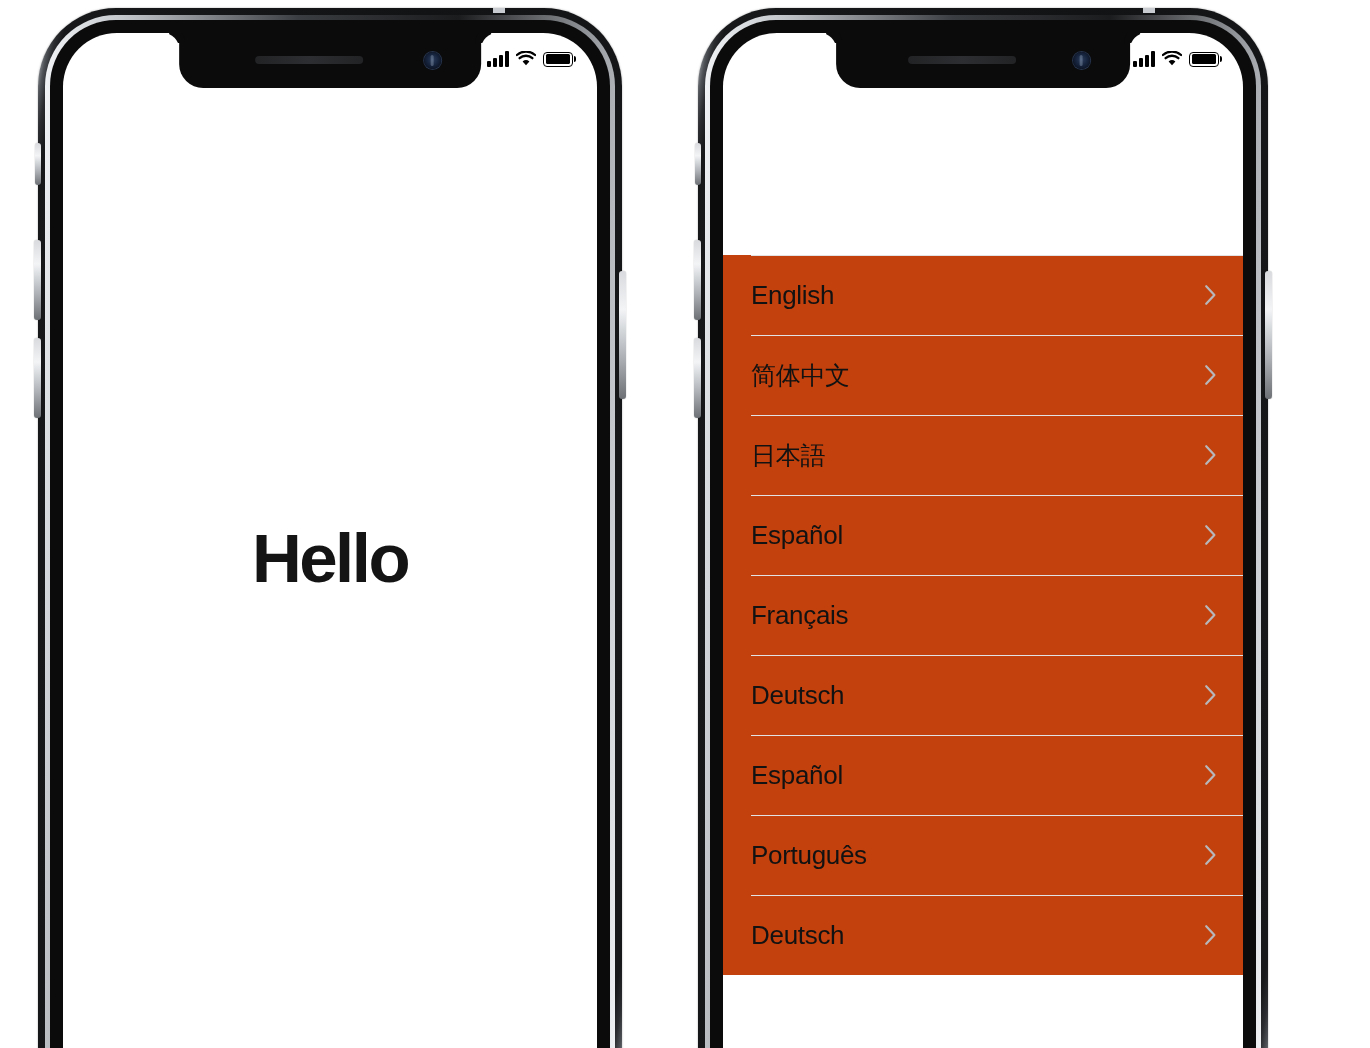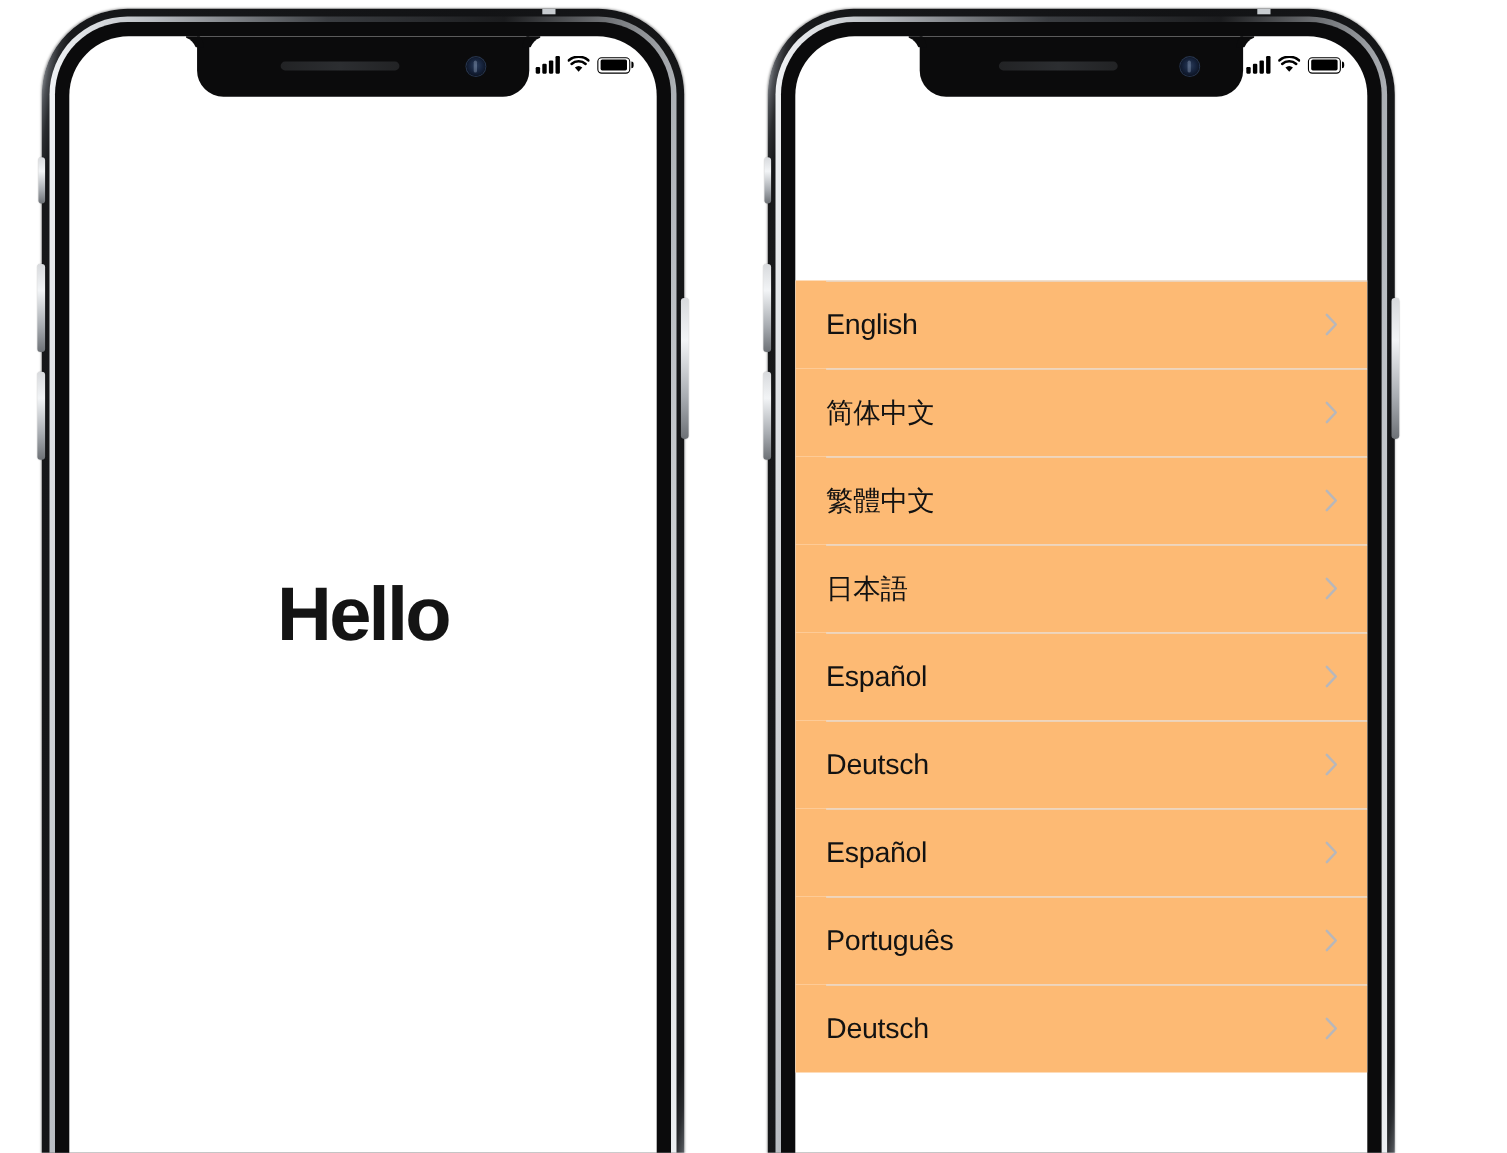--- a/index.html
+++ b/index.html
@@ -230,21 +230,21 @@
     left: 0; right: 0;
     top: 222px;
     background: #fff;
   }
   .lang-row {
     position: relative;
     height: 80px;
     display: flex;
     align-items: center;
     padding: 0 26px 0 28px;
-    background: #fdba74;
+    background: #c2410c;
   }
   .lang-row + .lang-row::before,
   .lang-list .lang-row:first-child::before {
     content: "";
     position: absolute;
     left: 28px;
     right: 0;
     top: 0;
     height: 1px;
     background: #e2e2e4;
@@ -365,33 +365,33 @@
               <path d="M2.2 2.2 L10.4 11 L2.2 19.8"></path>
             </svg>
           </div>
           <div class="lang-row">
             <span class="lang-label cjk">简体中文</span>
             <svg class="chevron" viewBox="0 0 13 22">
               <path d="M2.2 2.2 L10.4 11 L2.2 19.8"></path>
             </svg>
           </div>
           <div class="lang-row">
-            <span class="lang-label cjk">繁體中文</span>
-            <svg class="chevron" viewBox="0 0 13 22">
-              <path d="M2.2 2.2 L10.4 11 L2.2 19.8"></path>
-            </svg>
-          </div>
-          <div class="lang-row">
             <span class="lang-label cjk">日本語</span>
             <svg class="chevron" viewBox="0 0 13 22">
               <path d="M2.2 2.2 L10.4 11 L2.2 19.8"></path>
             </svg>
           </div>
           <div class="lang-row">
             <span class="lang-label">Español</span>
+            <svg class="chevron" viewBox="0 0 13 22">
+              <path d="M2.2 2.2 L10.4 11 L2.2 19.8"></path>
+            </svg>
+          </div>
+          <div class="lang-row">
+            <span class="lang-label">Français</span>
             <svg class="chevron" viewBox="0 0 13 22">
               <path d="M2.2 2.2 L10.4 11 L2.2 19.8"></path>
             </svg>
           </div>
           <div class="lang-row">
             <span class="lang-label">Deutsch</span>
             <svg class="chevron" viewBox="0 0 13 22">
               <path d="M2.2 2.2 L10.4 11 L2.2 19.8"></path>
             </svg>
           </div>

